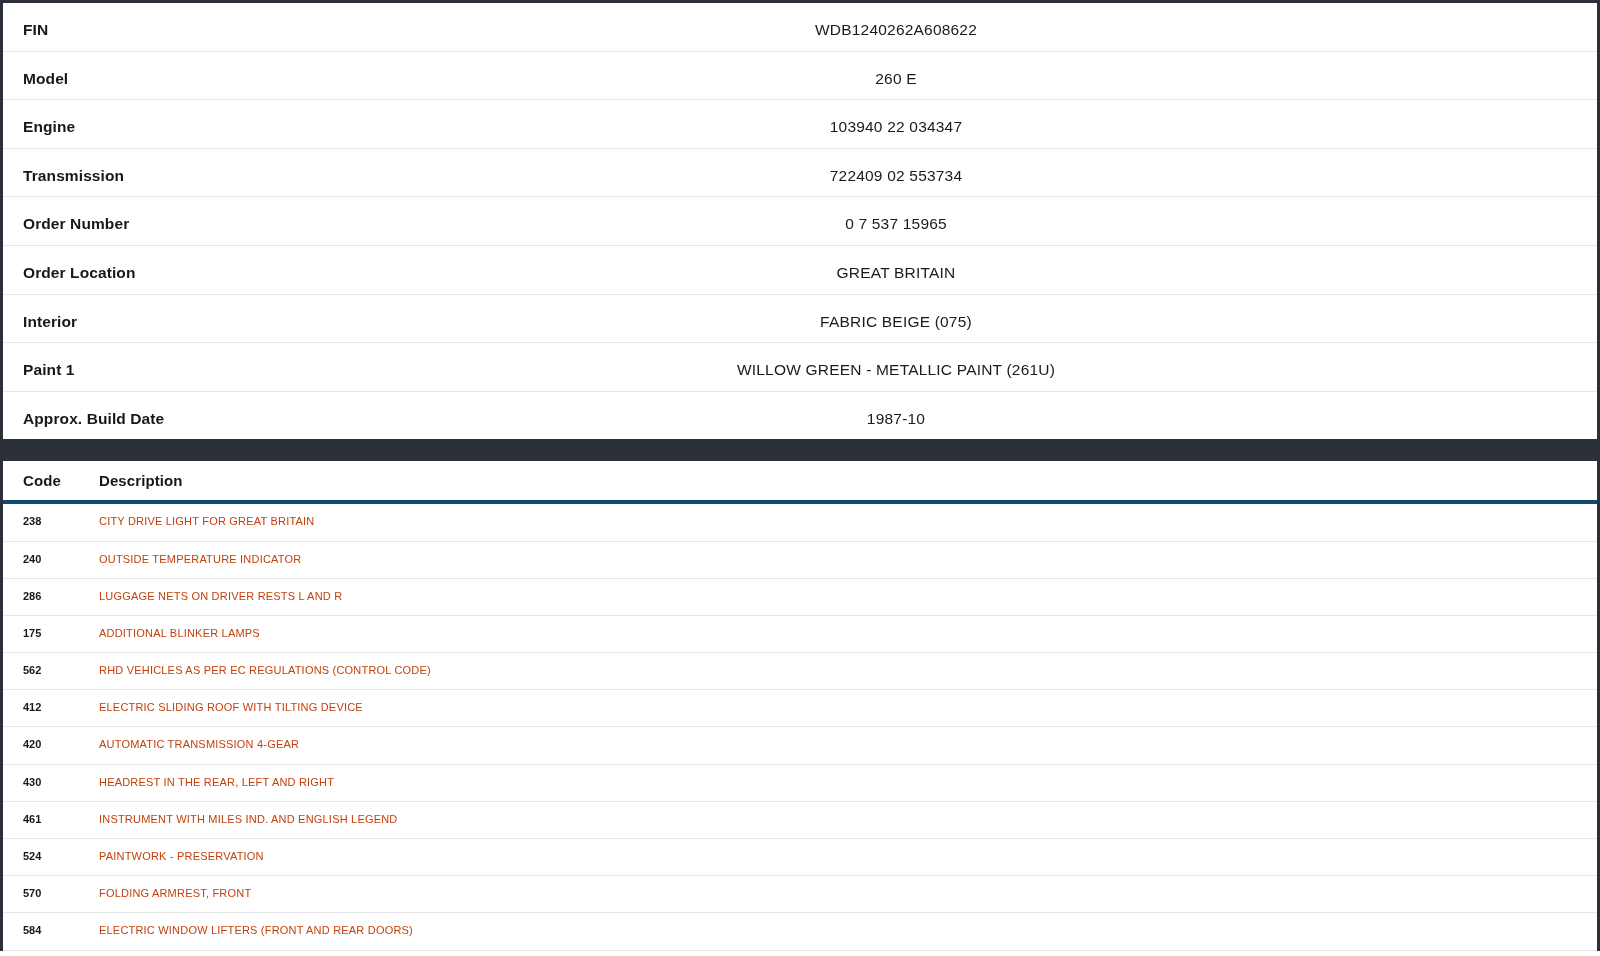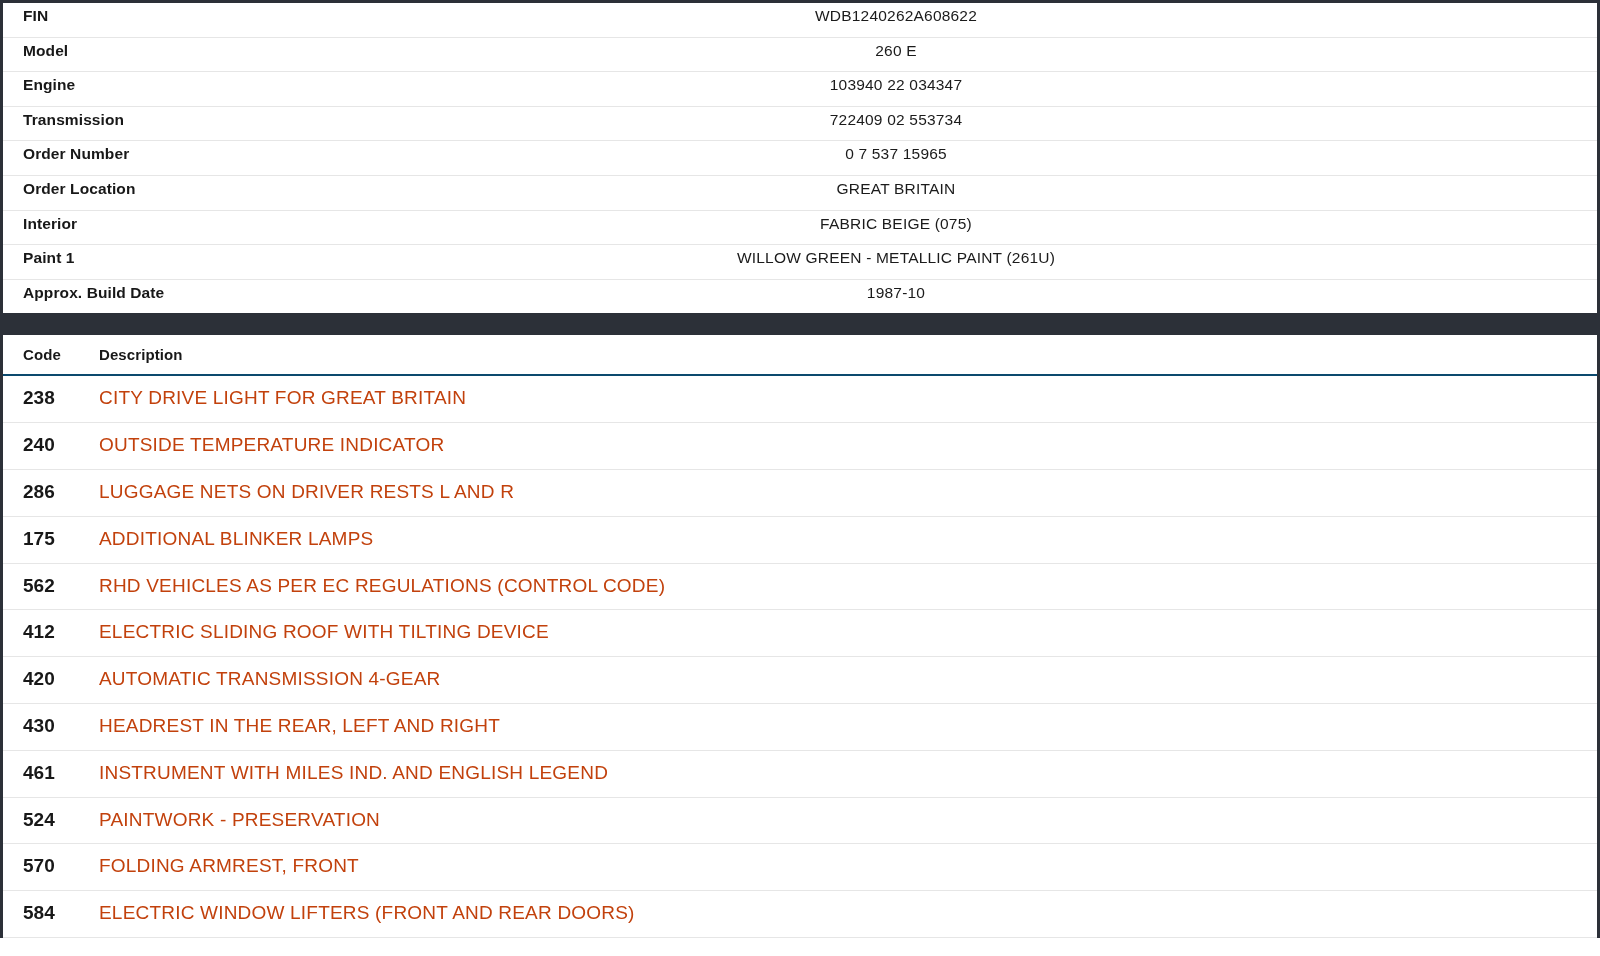--- a/index.html
+++ b/index.html
@@ -31,21 +31,21 @@
   }
   .panel.top {
     border-top: 3px solid #2c3038;
   }
   table {
     border-collapse: collapse;
     width: 100%;
     table-layout: fixed;
   }
   .ident-table td {
-    padding: 4px 0 11px 0;
+    padding: 18px 0 11px 0;
     border-bottom: 1px solid #e6e6e6;
     font-size: 15.5px;
     vertical-align: middle;
     line-height: 1.2;
   }
   .ident-table tr:last-child td {
     border-bottom: none;
     margin-top: 16px;
   }
   .ident-table td.label {
@@ -69,34 +69,34 @@
     width: 100%;
   }
 
   
   .codes-table thead th {
     text-align: left;
     font-size: 15px;
     font-weight: bold;
     color: #181818;
     padding: 11px 0 11px 0;
-    border-bottom: 2px solid #0c4a6e;
+    border-bottom: 4px solid #0c4a6e;
     letter-spacing: 0.1px;
   }
   .codes-table th.col-code,
   .codes-table td.col-code {
     width: 70px;
     padding-left: 20px;
   }
   .codes-table th.col-desc,
   .codes-table td.col-desc {
     padding-left: 6px;
   }
   .codes-table td {
-    font-size: 19px;
+    font-size: 11px;
     padding: 11px 0 12px 0;
     border-bottom: 1px solid #e6e6e6;
     vertical-align: middle;
     line-height: 1.2;
   }
   .codes-table td.col-code {
     font-weight: bold;
     color: #181818;
   }
   .codes-table td.col-desc {

